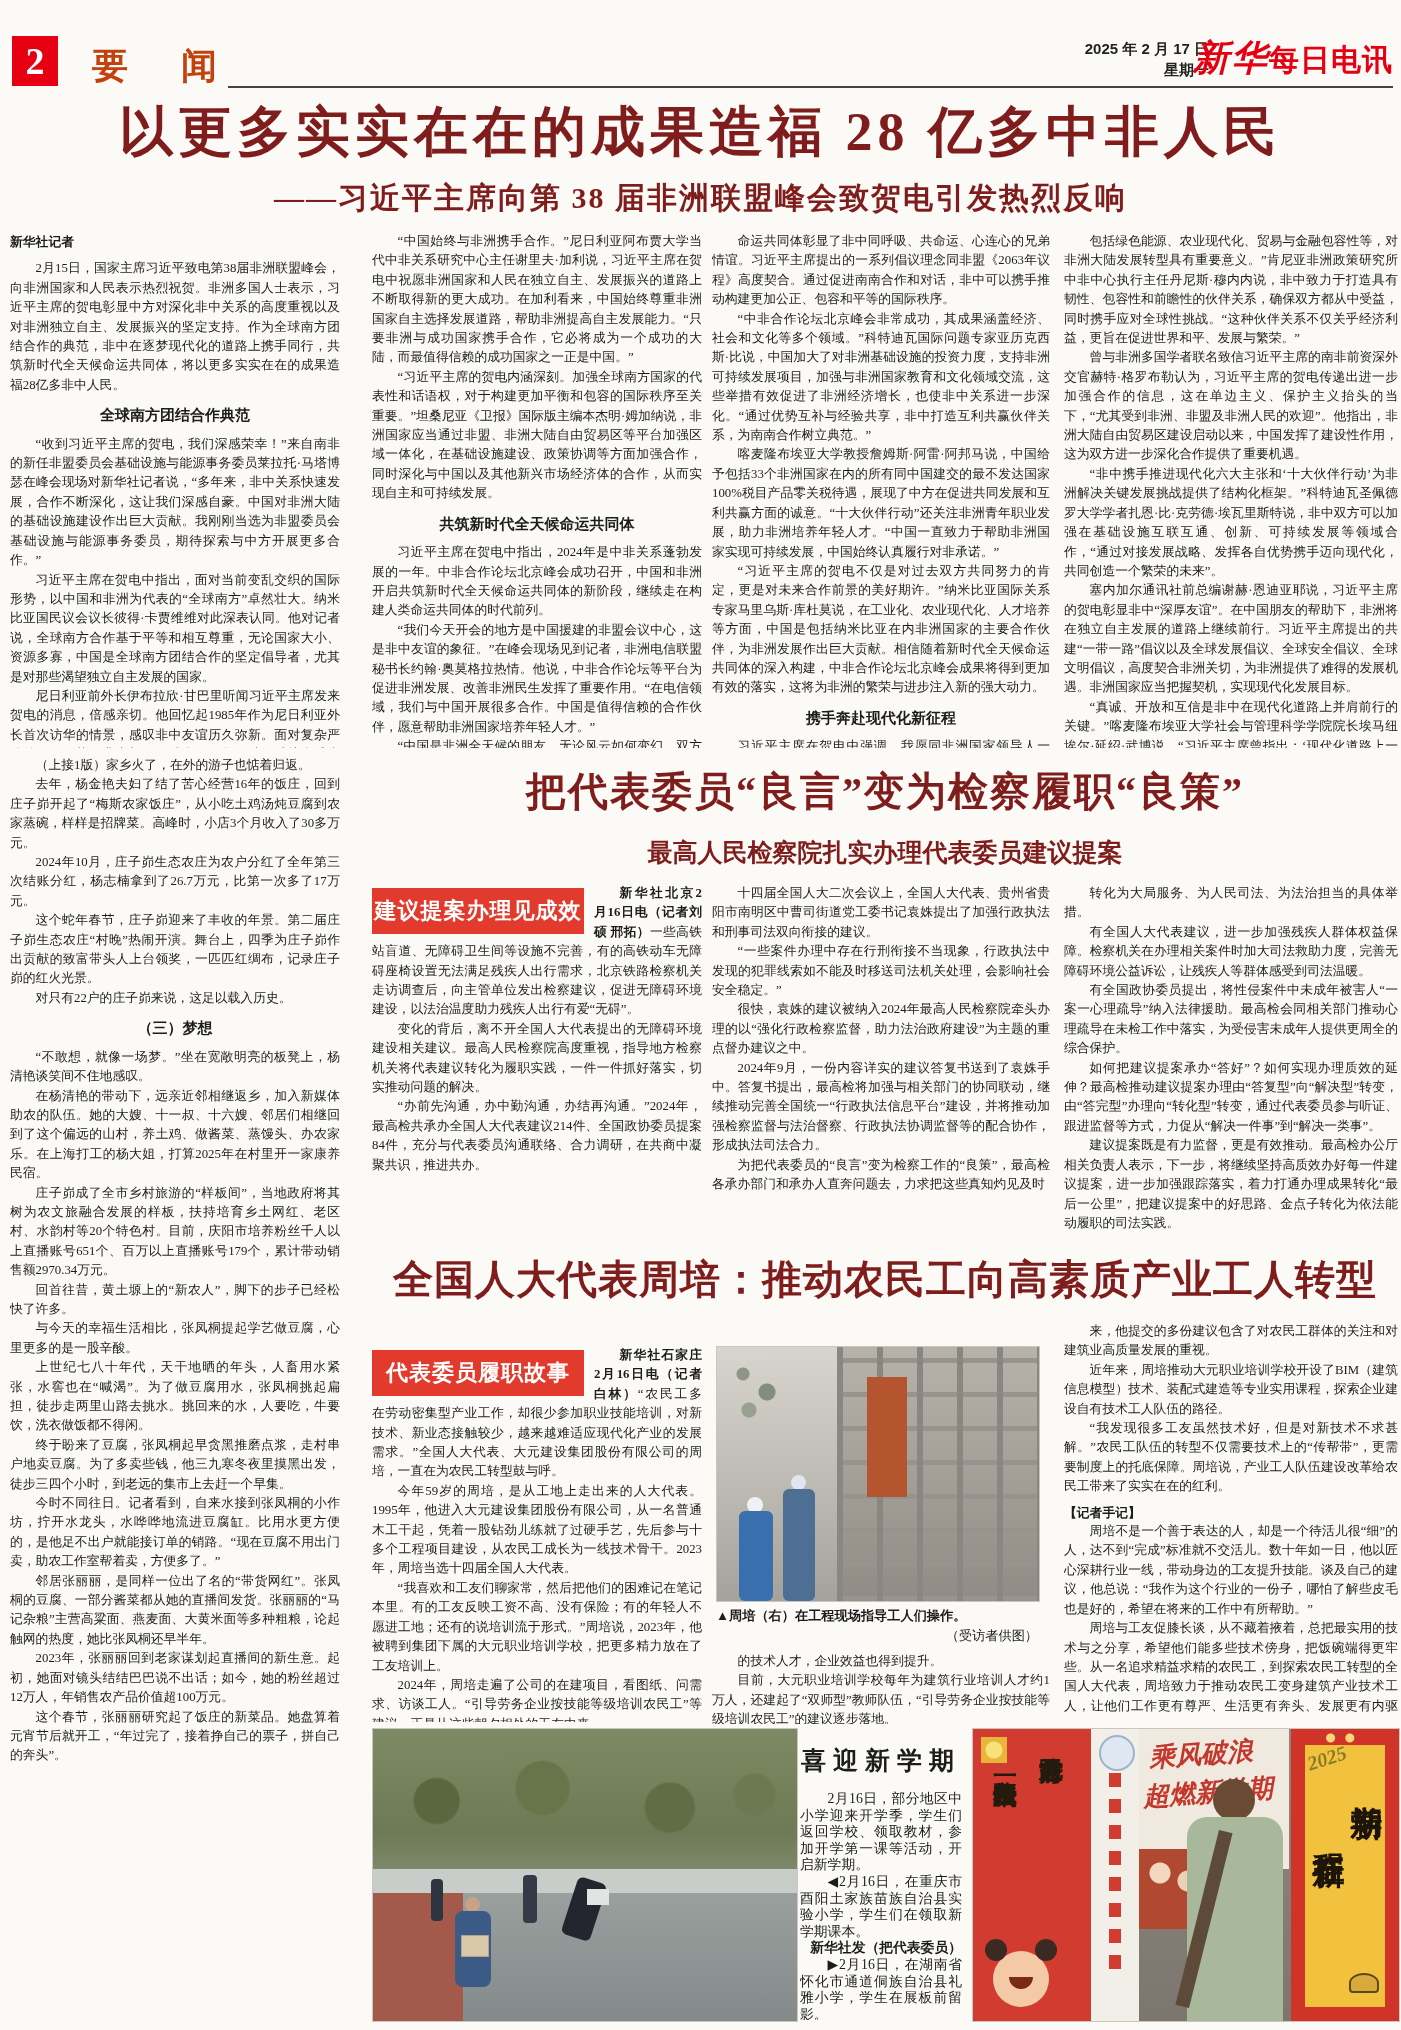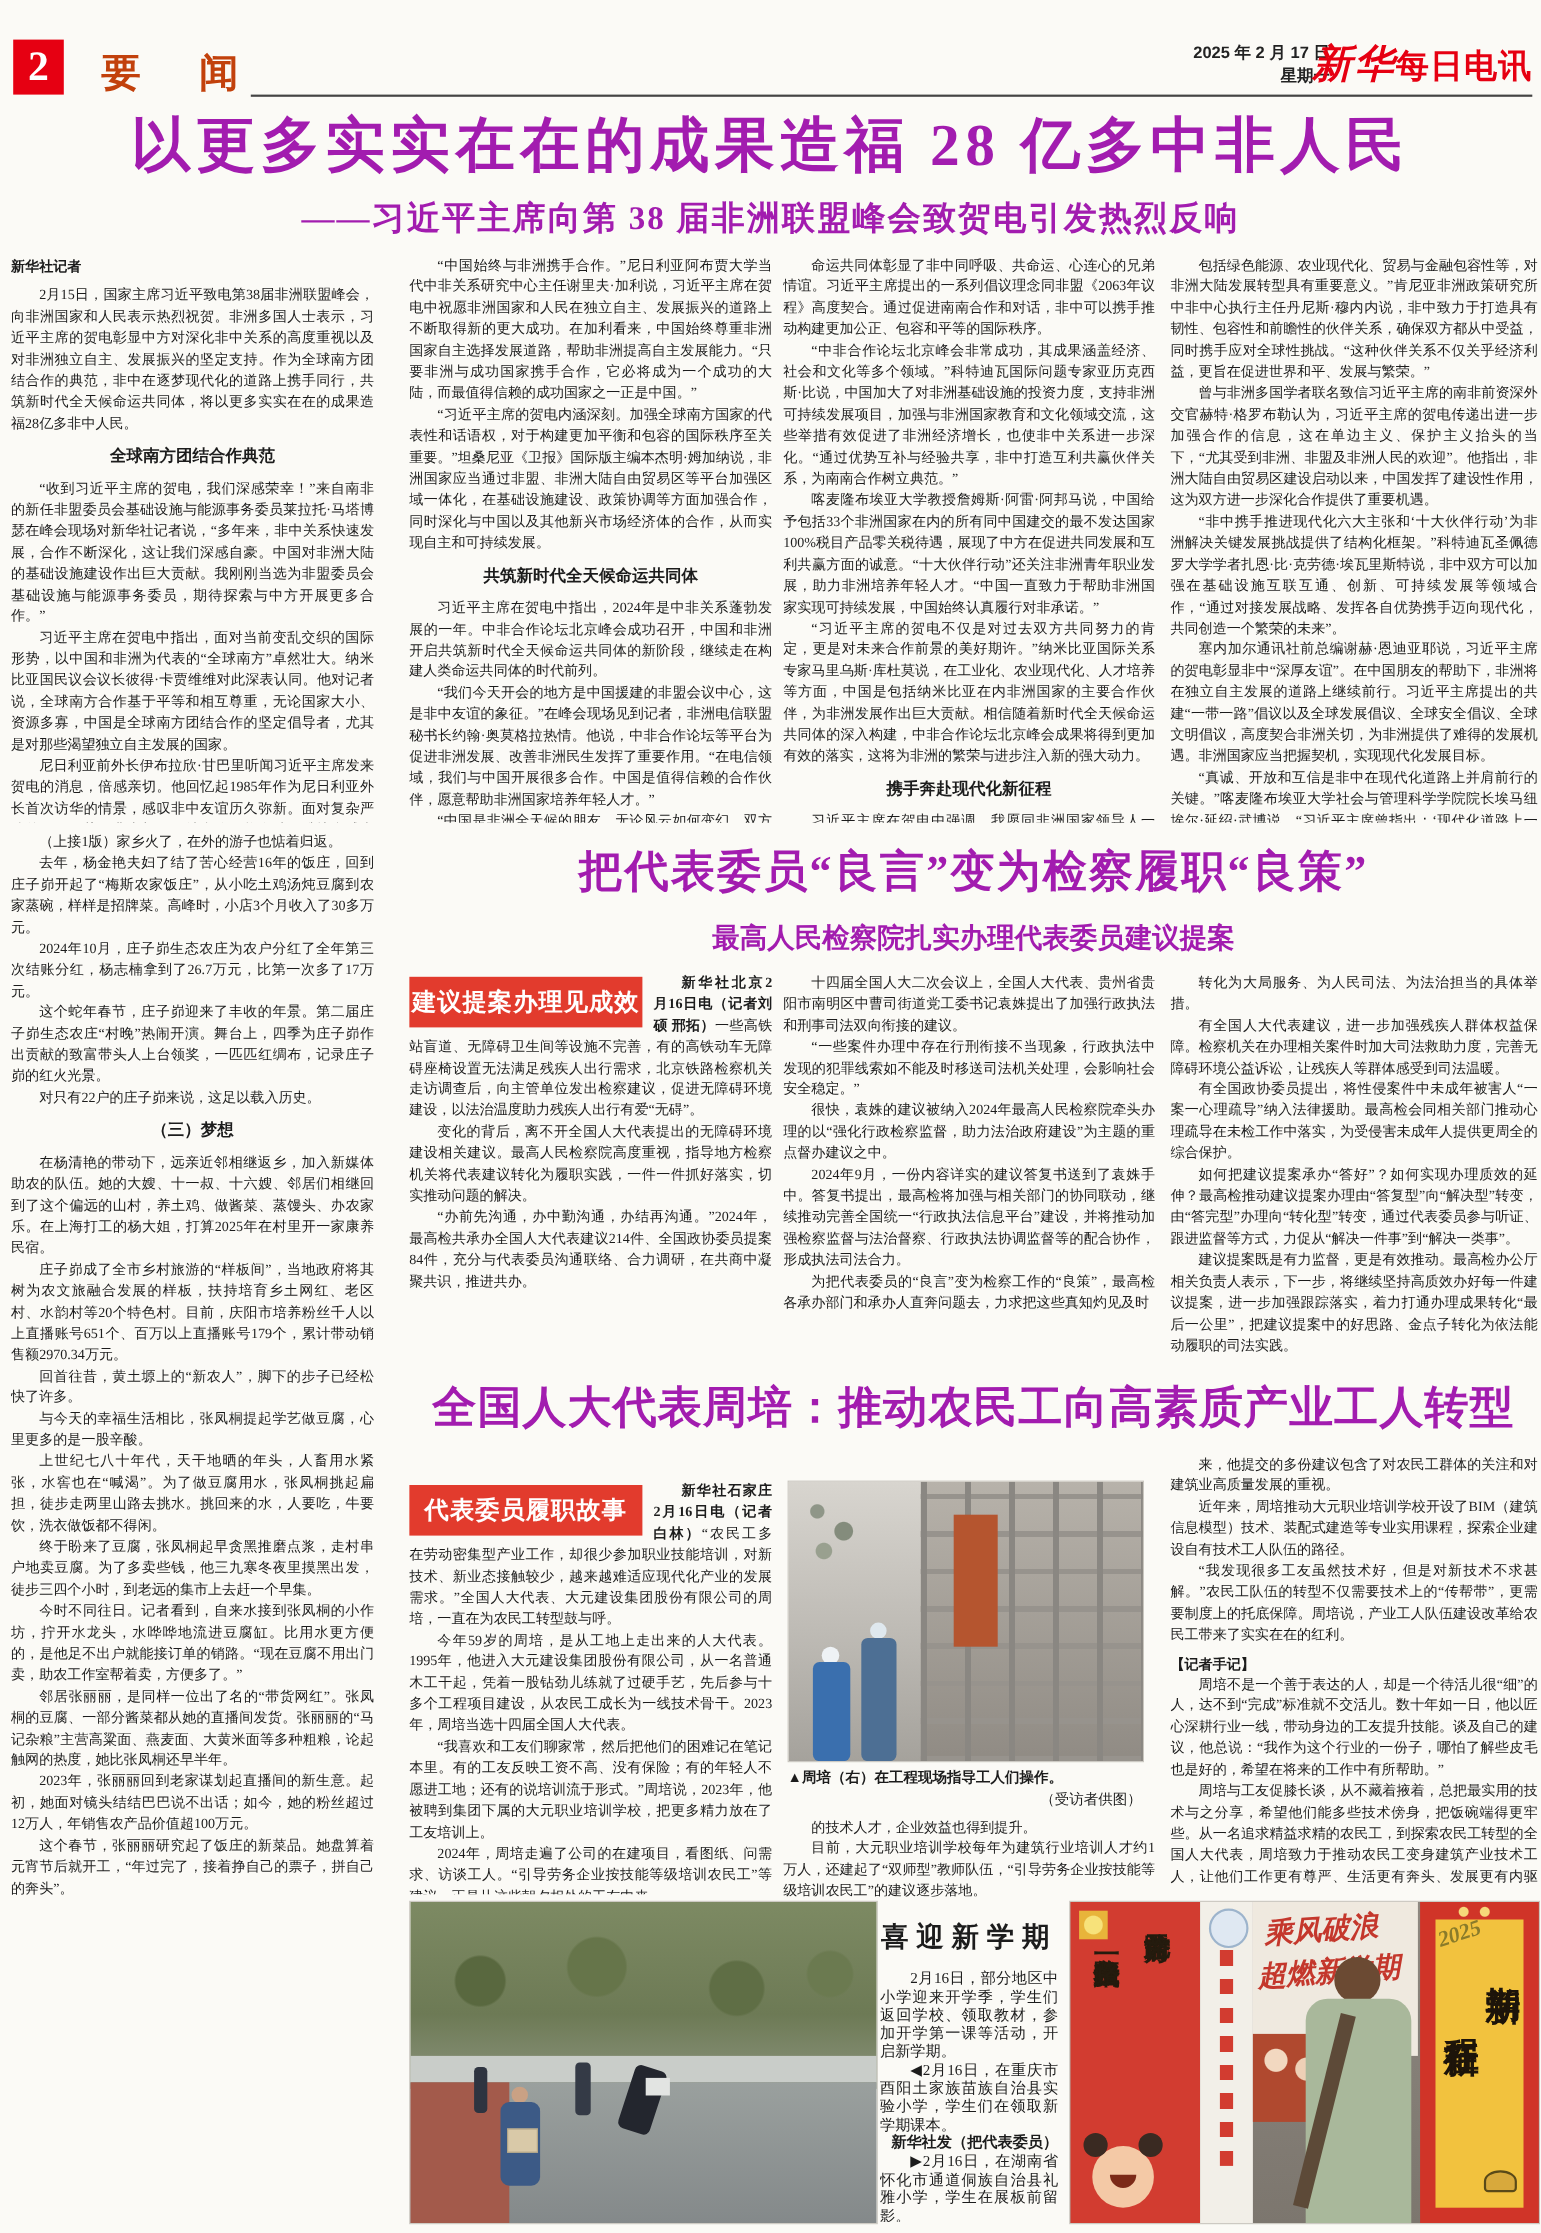--- a/index.html
+++ b/index.html
@@ -8,21 +8,21 @@
   
   .pagenum{position:absolute;left:12px;top:36px;width:46px;height:50px;background:#e60012;
            color:#fff;font:bold 38px/50px "Liberation Serif",serif;text-align:center;}
   .section-title{position:absolute;left:92px;top:42px;color:#c2410c;font-size:36px;font-weight:bold;letter-spacing:22px;white-space:nowrap;}
   .dateblock{position:absolute;right:192px;top:38px;text-align:right;font-family:"Liberation Sans",sans-serif;font-weight:bold;font-size:15px;line-height:21px;color:#222;}
   .masthead{position:absolute;right:8px;top:34px;color:#e60012;white-space:nowrap;}
   .masthead .script{font:italic 900 36px "Liberation Serif",serif;letter-spacing:2px;}
   .masthead .rest{font:bold 30px "Liberation Sans",sans-serif;letter-spacing:1px;}
   .head-rule{position:absolute;left:228px;right:8px;top:86px;height:2px;background:#444;}
   
-  .h-main{position:absolute;left:0;width:1401px;text-align:center;font-weight:900;color:#a21caf;}
+  .h-main{position:absolute;left:0;width:1401px;text-align:center;font-weight:900;color:#7f1d1d;}
   .h1a{top:96px;font-size:54px;letter-spacing:5px;}
   .h1b{top:178px;font-size:30px;letter-spacing:2px;}
   .h2a{left:372px;width:1026px;top:764px;font-size:40px;letter-spacing:2px;}
   .h2b{left:372px;width:1026px;top:836px;font-size:25px;font-weight:bold;}
   .h3a{left:372px;width:1026px;top:1252px;font-size:40px;font-family:"Liberation Sans",sans-serif;letter-spacing:1px;}
   
   .col{position:absolute;overflow:hidden;font-size:12.8px;line-height:19.4px;text-align:justify;}
   .col p{margin:0;text-indent:2em;}
   .col p.byline{font-weight:bold;text-indent:0;margin-bottom:8px;font-family:"Liberation Sans",sans-serif;}
   .col p.colhead{font-weight:bold;text-indent:0;text-align:center;font-size:15px;margin:10px 0;font-family:"Liberation Sans",sans-serif;}
@@ -93,20 +93,21 @@
       <p>“真诚、开放和互信是非中在现代化道路上并肩前行的关键。”喀麦隆布埃亚大学社会与管理科学学院院长埃马纽埃尔·延绍·武博说，“习近平主席曾指出：‘现代化道路上一个都不能少，一国都不能掉队。’这一愿景广受推崇。非中携手推进现代化，将书写人类发展史的新篇章，为实现全球南方现代化增添动力，促进世界共同发展。”</p>
     </div>
 
   <div class="col" style="left:10px;top:756px;width:330px;height:1264px">
       <p>（上接1版）家乡火了，在外的游子也惦着归返。</p>
       <p>去年，杨金艳夫妇了结了苦心经营16年的饭庄，回到庄子峁开起了“梅斯农家饭庄”，从小吃土鸡汤炖豆腐到农家蒸碗，样样是招牌菜。高峰时，小店3个月收入了30多万元。</p>
       <p>2024年10月，庄子峁生态农庄为农户分红了全年第三次结账分红，杨志楠拿到了26.7万元，比第一次多了17万元。</p>
       <p>这个蛇年春节，庄子峁迎来了丰收的年景。第二届庄子峁生态农庄“村晚”热闹开演。舞台上，四季为庄子峁作出贡献的致富带头人上台领奖，一匹匹红绸布，记录庄子峁的红火光景。</p>
       <p>对只有22户的庄子峁来说，这足以载入历史。</p>
       <p class="colhead">（三）梦想</p>
+      <p>“不敢想，就像一场梦。”坐在宽敞明亮的板凳上，杨清艳谈笑间不住地感叹。</p>
       <p>在杨清艳的带动下，远亲近邻相继返乡，加入新媒体助农的队伍。她的大嫂、十一叔、十六嫂、邻居们相继回到了这个偏远的山村，养土鸡、做酱菜、蒸馒头、办农家乐。在上海打工的杨大姐，打算2025年在村里开一家康养民宿。</p>
       <p>庄子峁成了全市乡村旅游的“样板间”，当地政府将其树为农文旅融合发展的样板，扶持培育乡土网红、老区村、水韵村等20个特色村。目前，庆阳市培养粉丝千人以上直播账号651个、百万以上直播账号179个，累计带动销售额2970.34万元。</p>
       <p>回首往昔，黄土塬上的“新农人”，脚下的步子已经松快了许多。</p>
       <p>与今天的幸福生活相比，张凤桐提起学艺做豆腐，心里更多的是一股辛酸。</p>
       <p>上世纪七八十年代，天干地晒的年头，人畜用水紧张，水窖也在“喊渴”。为了做豆腐用水，张凤桐挑起扁担，徒步走两里山路去挑水。挑回来的水，人要吃，牛要饮，洗衣做饭都不得闲。</p>
       <p>终于盼来了豆腐，张凤桐起早贪黑推磨点浆，走村串户地卖豆腐。为了多卖些钱，他三九寒冬夜里摸黑出发，徒步三四个小时，到老远的集市上去赶一个早集。</p>
       <p>今时不同往日。记者看到，自来水接到张凤桐的小作坊，拧开水龙头，水哗哗地流进豆腐缸。比用水更方便的，是他足不出户就能接订单的销路。“现在豆腐不用出门卖，助农工作室帮着卖，方便多了。”</p>
       <p>邻居张丽丽，是同样一位出了名的“带货网红”。张凤桐的豆腐、一部分酱菜都从她的直播间发货。张丽丽的“马记杂粮”主营高粱面、燕麦面、大黄米面等多种粗粮，论起触网的热度，她比张凤桐还早半年。</p>
       <p>2023年，张丽丽回到老家谋划起直播间的新生意。起初，她面对镜头结结巴巴说不出话；如今，她的粉丝超过12万人，年销售农产品价值超100万元。</p>
       <p>这个春节，张丽丽研究起了饭庄的新菜品。她盘算着元宵节后就开工，“年过完了，接着挣自己的票子，拼自己的奔头”。</p>

